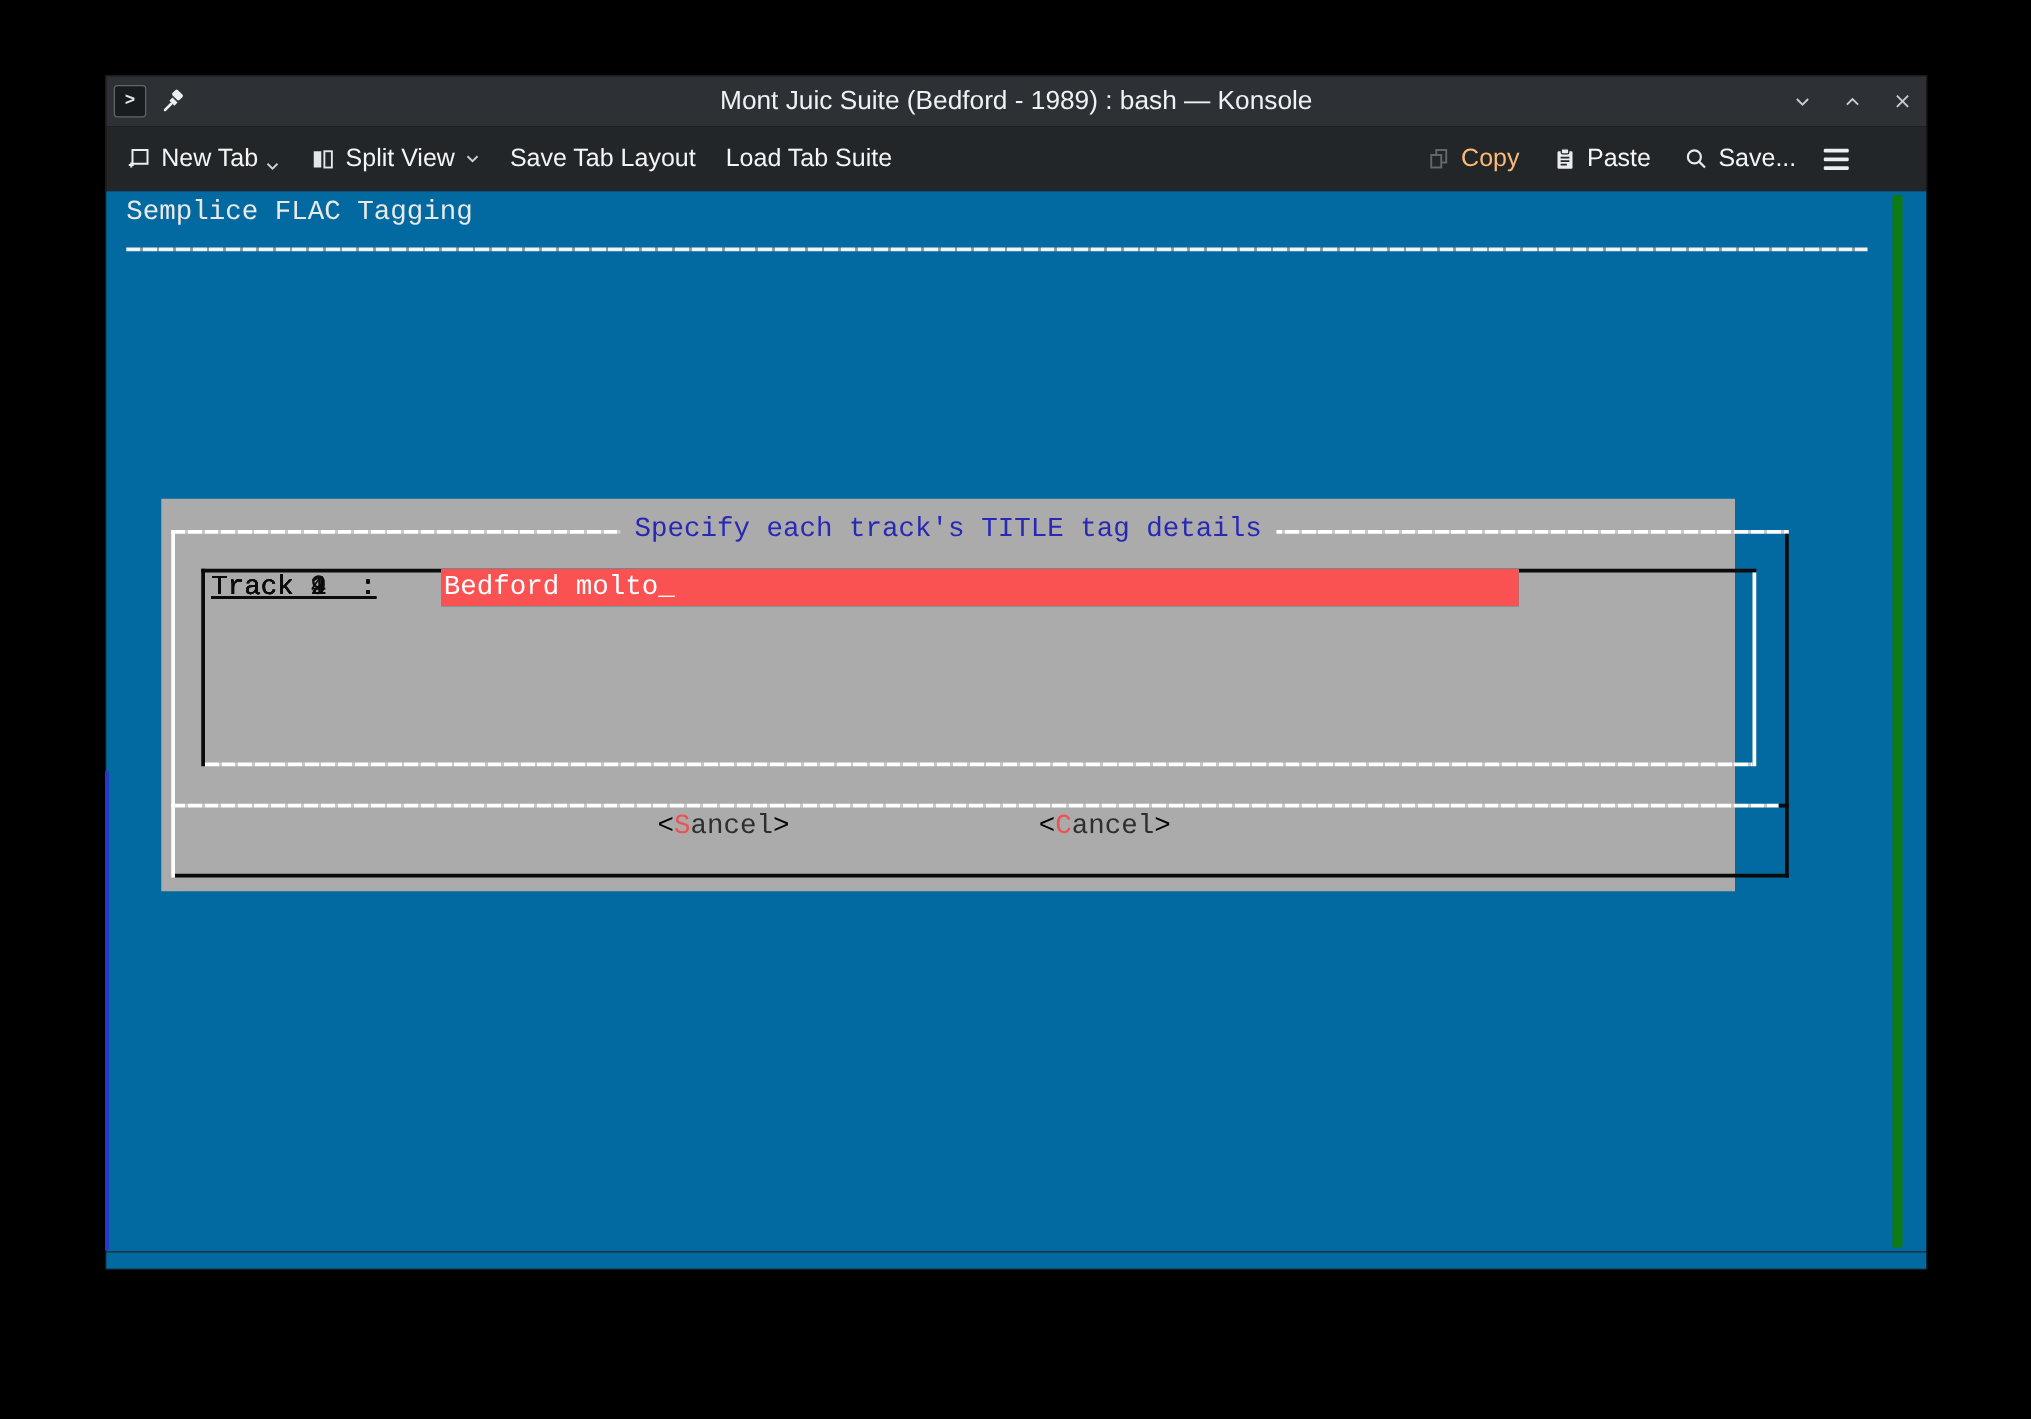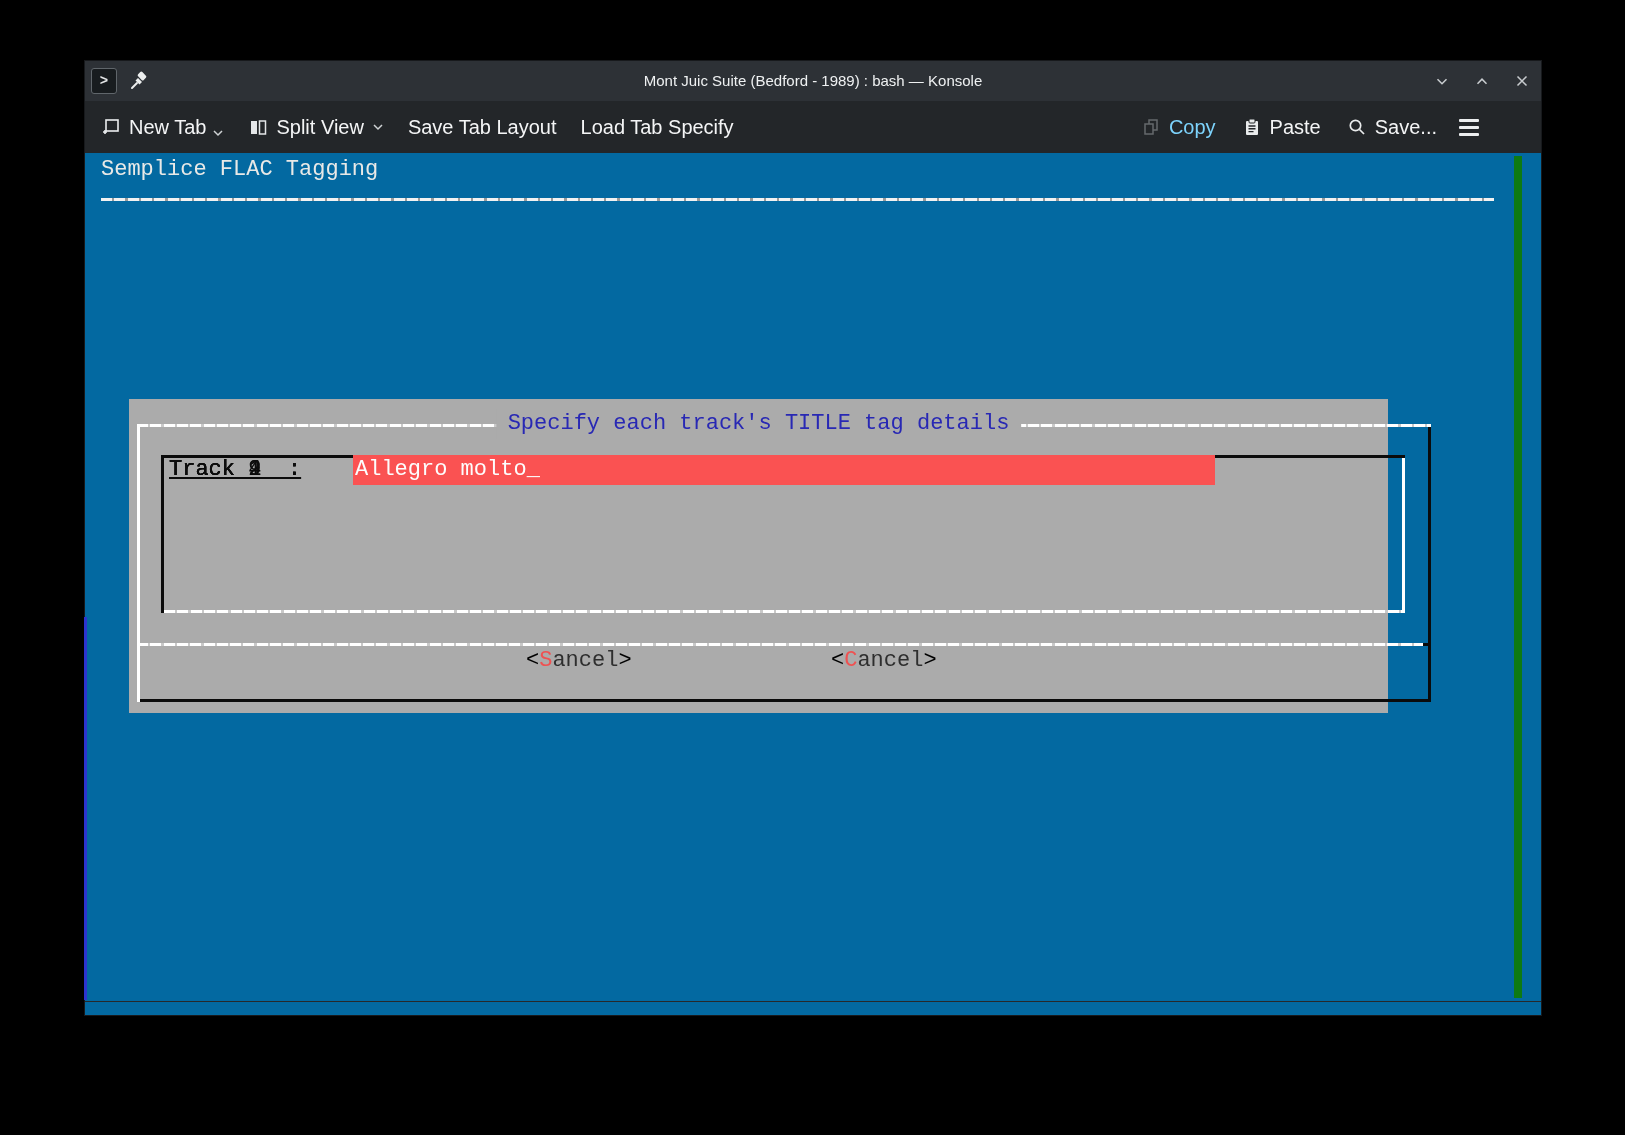--- a/index.html
+++ b/index.html
@@ -13,31 +13,31 @@
 
   
   .titlebar { position:absolute; left:0; top:0; width:100%; height:40px;
               background:#2d3136; }
   .app-icon { position:absolute; left:6px; top:7px; width:26px; height:26px;
               background:#181c1f; border:1px solid #60666b; border-radius:3px;
               color:#e4e6e7; font-family:"Liberation Mono",monospace; font-size:14px;
               font-weight:bold; display:flex; align-items:center; justify-content:center; }
   .pin { position:absolute; left:44px; top:10px; width:20px; height:20px; }
   .tb-title { position:absolute; left:0; top:0; width:100%; height:40px; line-height:40px;
-              text-align:center; color:#eff1f2; font-size:15px; }
+              text-align:center; color:#eff1f2; font-size:21px; }
   .win-controls { position:absolute; right:10px; top:0; height:40px; display:flex;
                   align-items:center; gap:22px; }
   .wc { width:18px; height:18px; display:flex; align-items:center; justify-content:center; }
 
   
   .toolbar { position:absolute; left:0; top:40px; width:100%; height:52px;
              background:#232629; display:flex; align-items:center;
              padding:0 62px 0 16px; color:#f4f5f6; font-size:20px; }
   .tool-item { display:flex; align-items:center; gap:8px; margin-right:24px; cursor:default; }
-  .tool-item.disabled { color:#7dd3fc; }
+  .tool-item.disabled { color:#fdba74; }
   .tool-item svg { flex:none; }
   .newtab-caret { align-self:flex-end; margin:0 0 2px -2px; }
   .tb-right { margin-left:auto; display:flex; align-items:center; }
   .tb-right .tool-item { margin-right:0; margin-left:26px; }
   .burger { margin-left:22px; display:flex; flex-direction:column; gap:4px; }
   .burger span { display:block; width:20px; height:3px; background:#eceeef; border-radius:1px; }
 
   
   .terminal { position:absolute; left:0; top:92px; width:100%; height:862px;
               background:#0369a1; font-family:"Liberation Mono","DejaVu Sans Mono",monospace;
@@ -135,21 +135,21 @@
         </svg>
         <span>Split View</span>
         <svg width="12" height="8" viewBox="0 0 12 8">
           <path d="M2 2 l4 4 4-4" fill="none" stroke="#cfd2d4" stroke-width="1.5"></path>
         </svg>
       </div>
       <div class="tool-item">
         <span>Save Tab Layout</span>
       </div>
       <div class="tool-item">
-        <span>Load Tab Specify</span>
+        <span>Load Tab Suite</span>
       </div>
 
       <div class="tb-right">
         <div class="tool-item disabled">
           <svg width="20" height="20" viewBox="0 0 20 20">
             <rect x="8" y="3" width="8" height="10" fill="none" stroke="#66696c" stroke-width="1.5"></rect>
             <rect x="4" y="7" width="8" height="10" fill="#232629" stroke="#66696c" stroke-width="1.5"></rect>
           </svg>
           <span>Copy</span>
         </div>
@@ -202,21 +202,21 @@
           <div class="form-row">
             <span class="row-label">Track 2  :</span>
             <div class="field filled">Allegro grazioso</div>
           </div>
           <div class="form-row">
             <span class="row-label">Track 9  :</span>
             <div class="field filled">Lament: Andante moderato</div>
           </div>
           <div class="form-row">
             <span class="row-label">Track 4  :</span>
-            <div class="field active">Allegro molto_</div>
+            <div class="field active">Bedford molto_</div>
           </div>
         </div>
 
         <div class="hline wline" style="left:8px;    top:244px; width:1286px; height:3px;"></div>
         <div class="hline ksolid" style="left:1294px; top:244px; width:8px;    height:3px;"></div>
 
         <div class="btn btn-submit"><span>&lt;</span><span class="hot">S</span><span class="rest">ancel</span><span>&gt;</span></div>
         <div class="btn btn-cancel"><span>&lt;</span><span class="hot">C</span><span class="rest">ancel</span><span>&gt;</span></div>
       </div>
 

